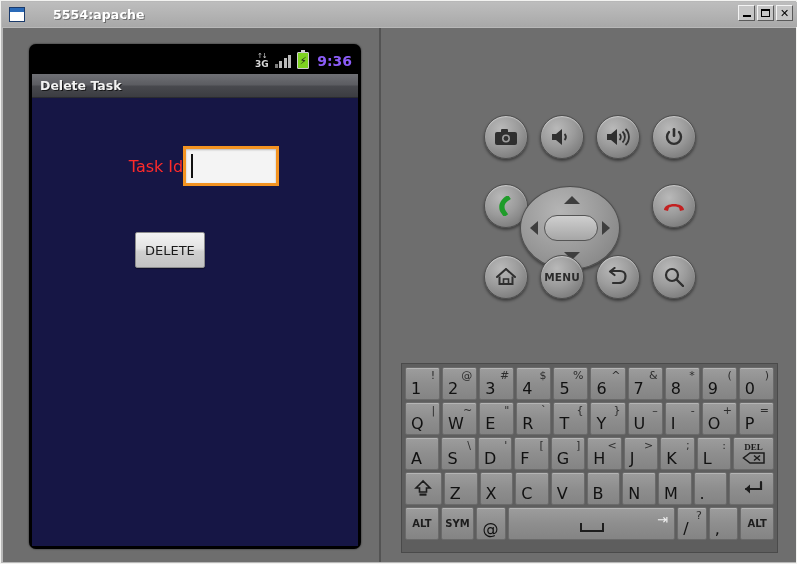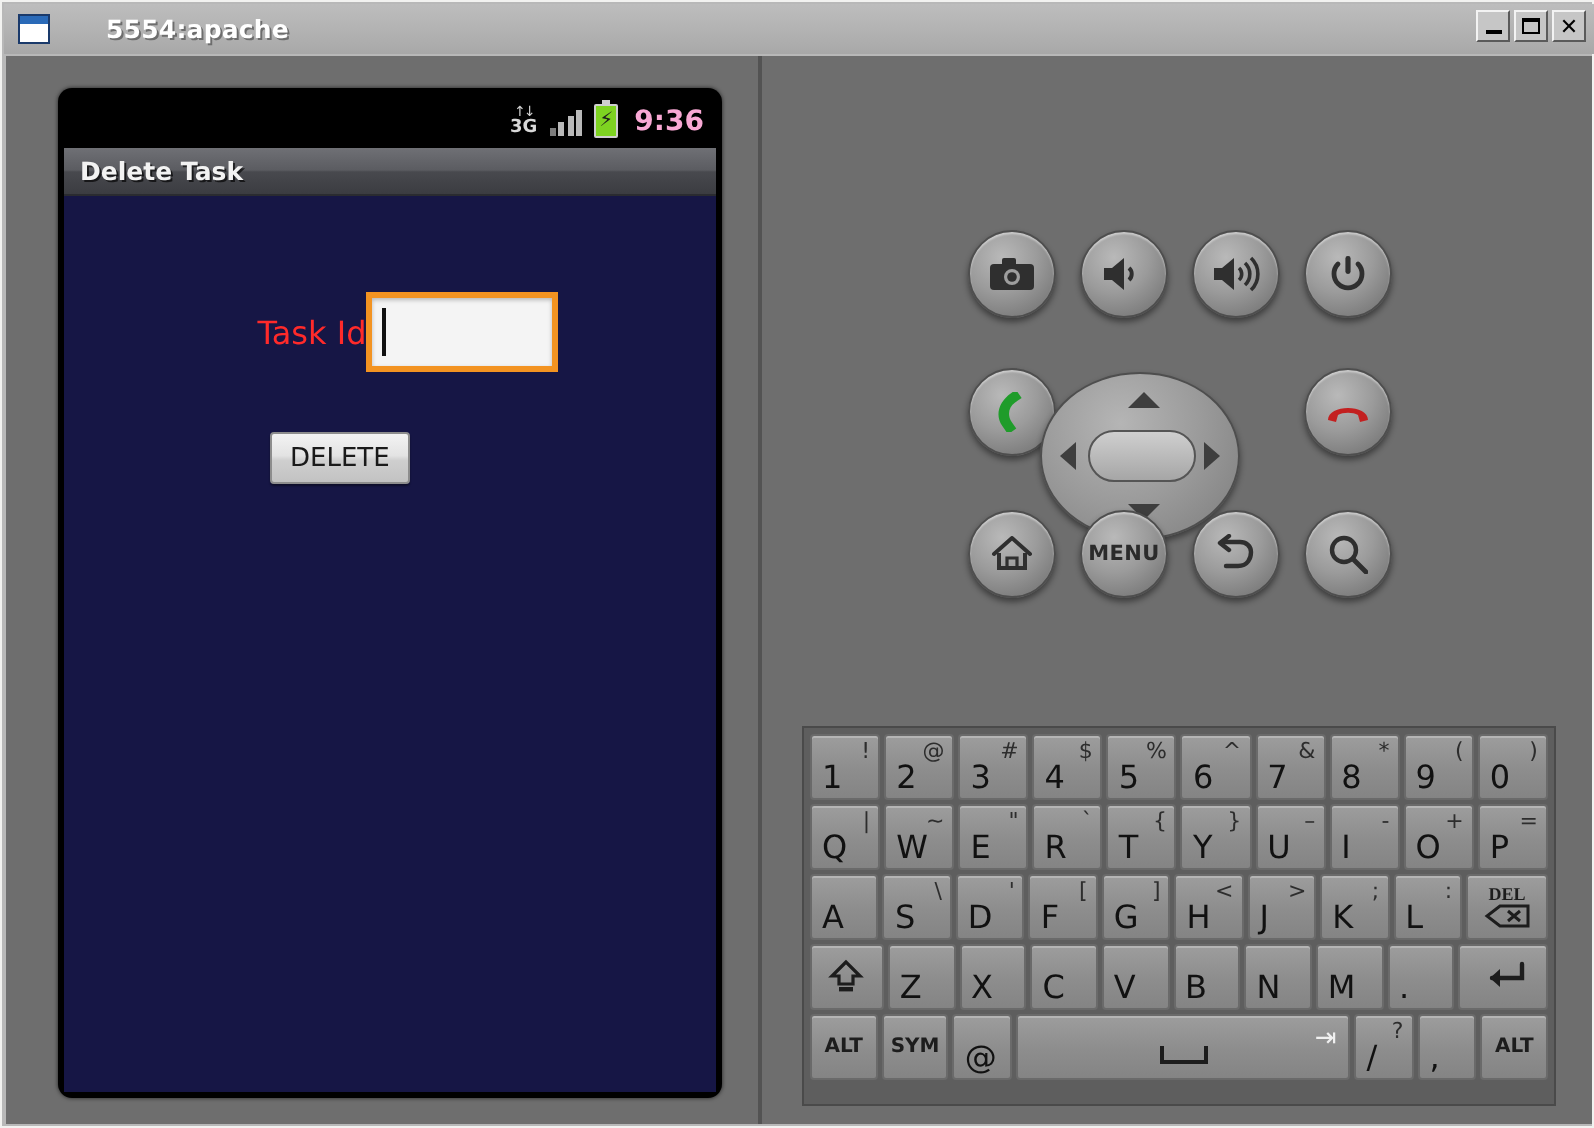--- a/index.html
+++ b/index.html
@@ -119,21 +119,21 @@
     width: 10px; height: 15px; background: #7ed321;
     border: 1px solid #cfcfcf; position: relative; border-radius: 1px;
     display:flex; align-items:center; justify-content:center;
   }
   .sb-batt::before {
     content:""; position:absolute; top:-3px; left:2.5px;
     width:4px; height:2px; background:#cfcfcf;
   }
   .sb-batt span { font-size: 10px; color: #1d1d1d; line-height: 1; font-weight: bold; }
   .sb-time {
-    font-size: 14px; font-weight: bold; color: #f9a8d4;
+    font-size: 14px; font-weight: bold; color: #8b5cf6;
     margin-left: 2px;
     text-align: right;
   }
 
   .app-title {
     height: 24px;
     background: linear-gradient(to bottom, #6f7075 0%, #5b5c61 48%, #48494e 52%, #3b3c41 100%);
     border-bottom: 1px solid #2a2b30;
     display: flex; align-items: center;
     padding-left: 8px;
@@ -165,29 +165,30 @@
     display: flex; align-items: center;
     padding-left: 5px;
   }
   .caret { width: 2px; height: 24px; background: #111; }
   .btn-row {
     margin-top: 30px;
     display: flex; gap: 10px;
     padding-left: 96px;
   }
   .and-btn {
-    min-width: 56px; height: 26px;
+    min-width: 56px; height: 36px;
     background: linear-gradient(to bottom, #f3f3f3 0%, #e3e3e3 45%, #cfcfcf 55%, #c2c2c2 100%);
     border: 1px solid #8d8d8d;
     border-radius: 2px;
     color: #1a1a1a; font-size: 13px;
     display: flex; align-items: center; justify-content: center;
     padding: 0 9px;
     box-sizing: border-box;
     box-shadow: 0 1px 1px rgba(0,0,0,0.4);
+    margin-top: 16px;
   }
 
   
   .controls { position: absolute; left: 380px; top: 0; width: 413px; height: 534px; }
 
   .rbtn {
     position: absolute;
     border-radius: 50%;
     background: radial-gradient(circle at 38% 30%, #b9b9b9 0%, #9b9b9b 45%, #7e7e7e 78%, #6d6d6d 100%);
     border: 1px solid #4e4e4e;

